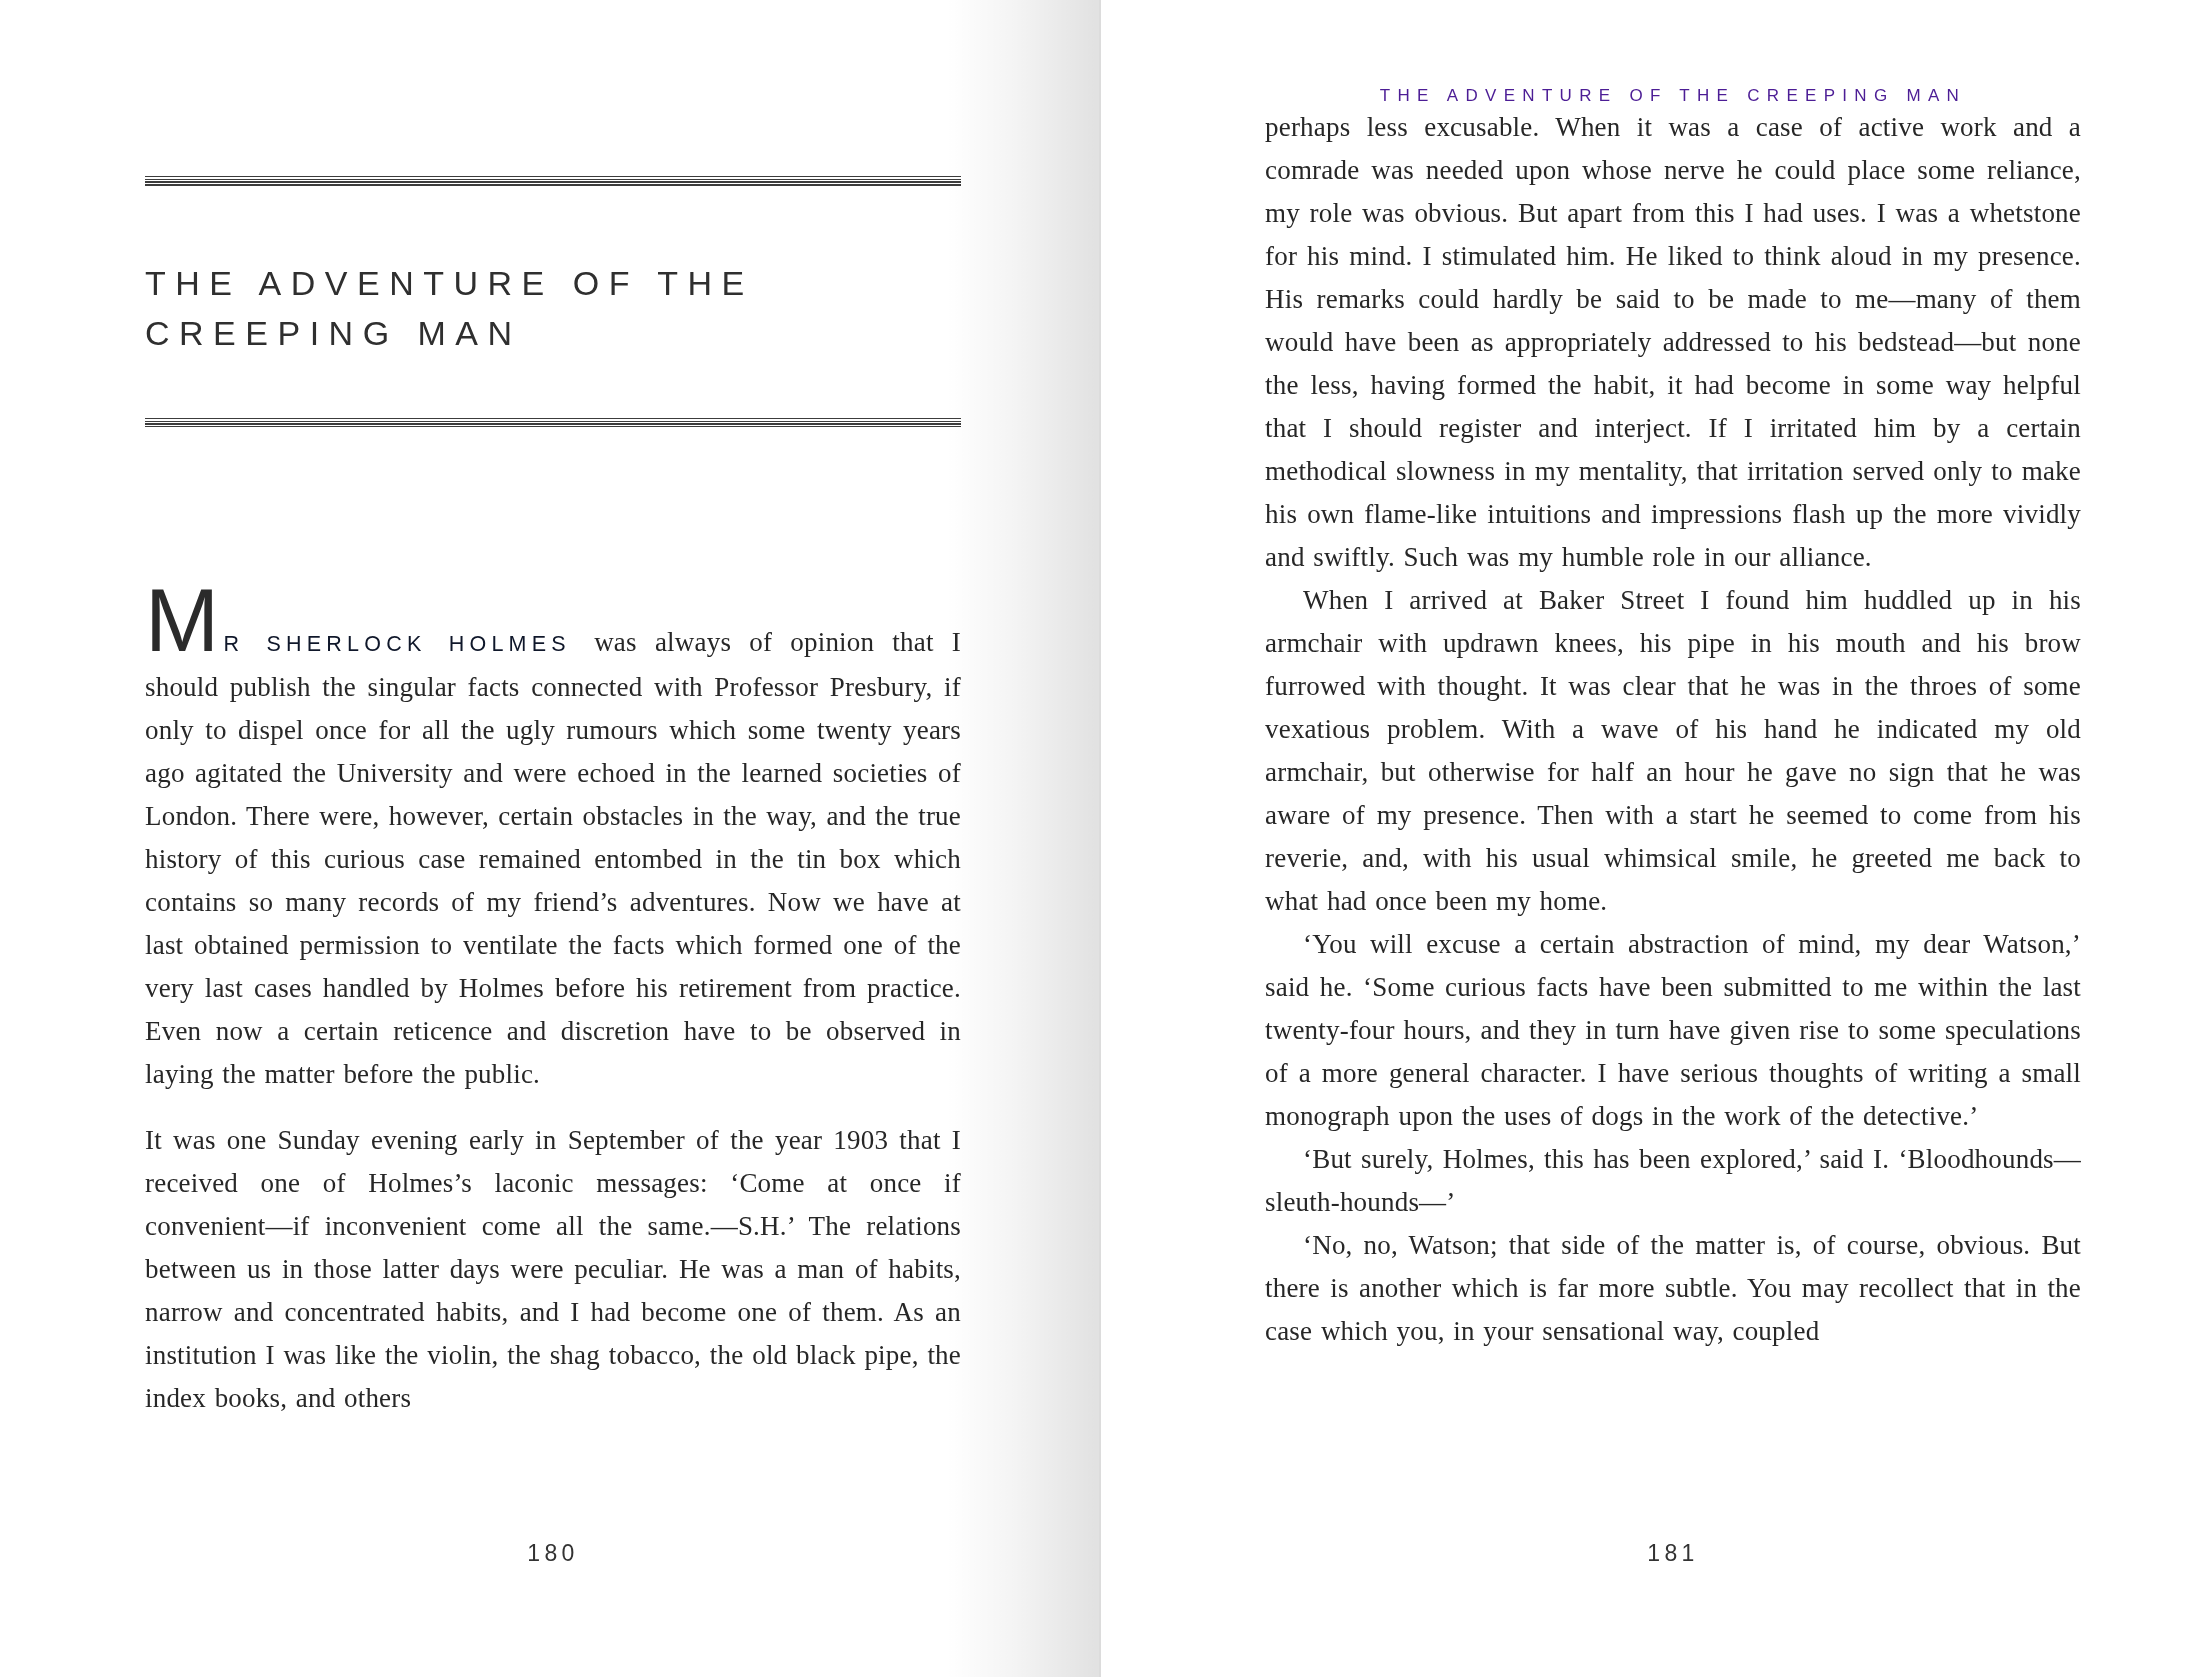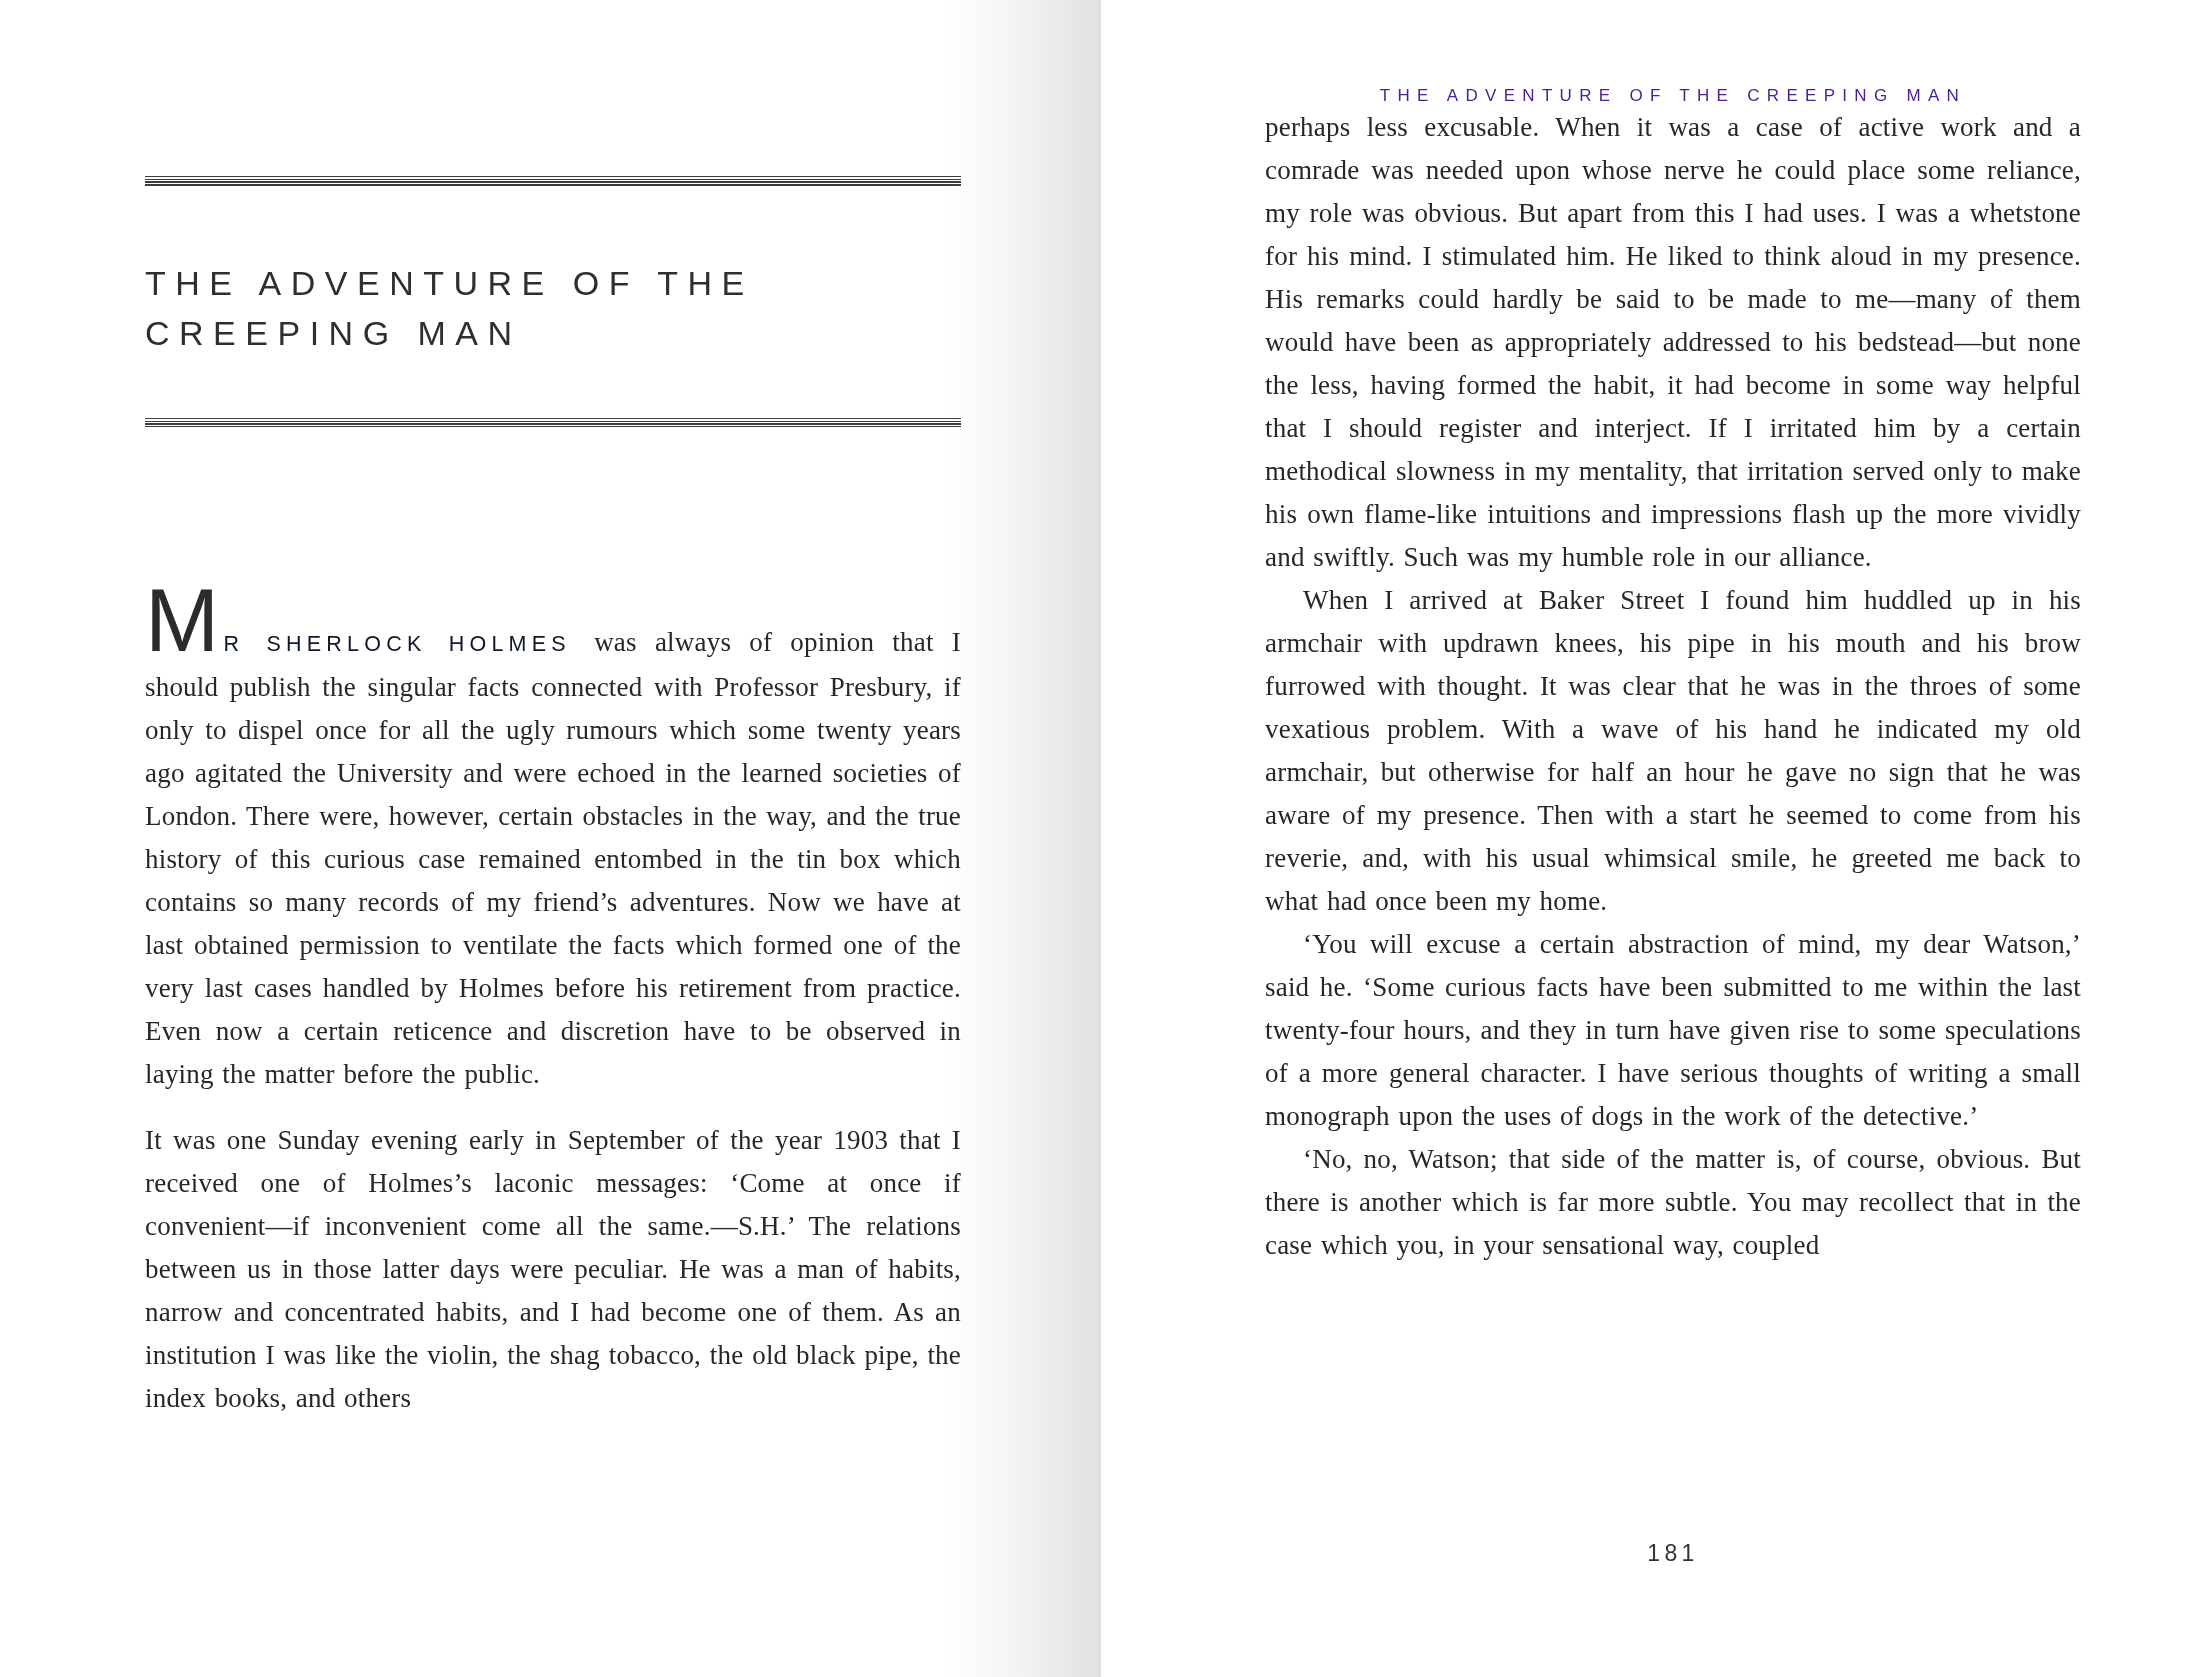--- a/index.html
+++ b/index.html
@@ -120,29 +120,31 @@
     </h1>
 
     <div class="rule bottom"></div>
 
     <p class="body-par opening">
       <span class="initial-cap">M</span><span class="lead-in">R SHERLOCK HOLMES</span><span> was always of opinion that I should publish the singular facts connected with Professor Presbury, if only to dispel once for all the ugly rumours which some twenty years ago agitated the University and were echoed in the learned societies of London. There were, however, certain obstacles in the way, and the true history of this curious case remained entombed in the tin box which contains so many records of my friend’s adventures. Now we have at last obtained permission to ventilate the facts which formed one of the very last cases handled by Holmes before his retirement from practice. Even now a certain reticence and discretion have to be observed in laying the matter before the public.</span>
     </p>
 
     <p class="body-par second-par">It was one Sunday evening early in September of the year 1903 that I received one of Holmes’s laconic messages: ‘Come at once if convenient—if inconvenient come all the same.—S.H.’ The relations between us in those latter days were peculiar. He was a man of habits, narrow and concentrated habits, and I had become one of them. As an institution I was like the violin, the shag tobacco, the old black pipe, the index books, and others</p>
 
+    <div class="page-number">180</div>
   </div>
 
   <div class="col right">
     <div class="running-header">THE ADVENTURE OF THE CREEPING MAN</div>
 
     <div class="right-body">
         <p class="body-par">perhaps less excusable. When it was a case of active work and a comrade was needed upon whose nerve he could place some reliance, my role was obvious. But apart from this I had uses. I was a whetstone for his mind. I stimulated him. He liked to think aloud in my presence. His remarks could hardly be said to be made to me—many of them would have been as appropriately addressed to his bedstead—but none the less, having formed the habit, it had become in some way helpful that I should register and interject. If I irritated him by a certain methodical slowness in my mentality, that irritation served only to make his own flame-like intuitions and impressions flash up the more vividly and swiftly. Such was my humble role in our alliance.</p>
         <p class="body-par indent">When I arrived at Baker Street I found him huddled up in his armchair with updrawn knees, his pipe in his mouth and his brow furrowed with thought. It was clear that he was in the throes of some vexatious problem. With a wave of his hand he indicated my old armchair, but otherwise for half an hour he gave no sign that he was aware of my presence. Then with a start he seemed to come from his reverie, and, with his usual whimsical smile, he greeted me back to what had once been my home.</p>
         <p class="body-par indent">‘You will excuse a certain abstraction of mind, my dear Watson,’ said he. ‘Some curious facts have been submitted to me within the last twenty-four hours, and they in turn have given rise to some speculations of a more general character. I have serious thoughts of writing a small monograph upon the uses of dogs in the work of the detective.’</p>
+        <p class="body-par indent">‘But surely, Holmes, this has been explored,’ said I. ‘Bloodhounds—sleuth-hounds—’</p>
         <p class="body-par indent">‘No, no, Watson; that side of the matter is, of course, obvious. But there is another which is far more subtle. You may recollect that in the case which you, in your sensational way, coupled</p>
       </div>
 
     <div class="page-number">181</div>
   </div>
 
 </div>
 
 
 </body></html>

